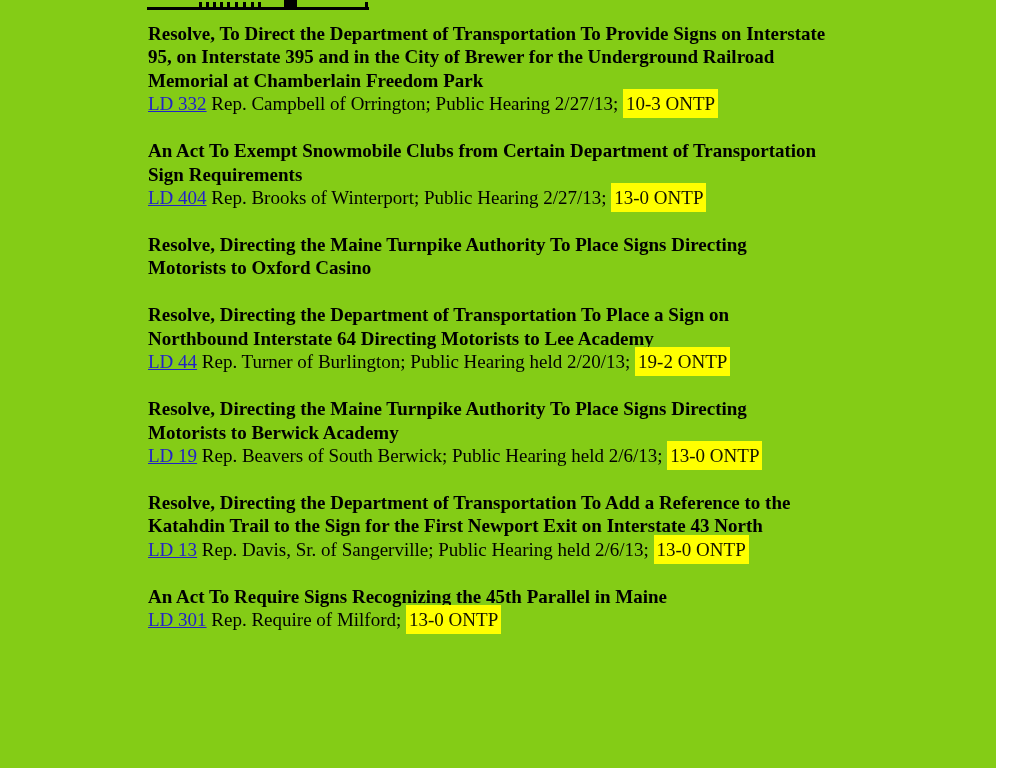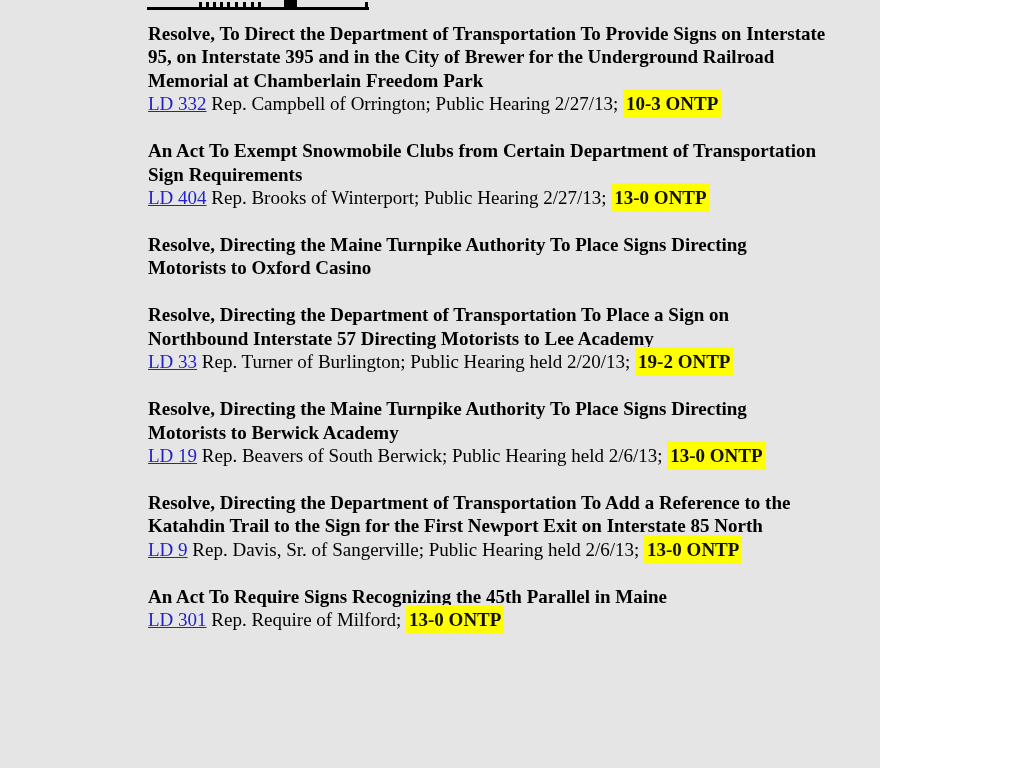--- a/index.html
+++ b/index.html
@@ -5,22 +5,22 @@
   html, body { margin: 0; padding: 0; }
   body {
     width: 1024px; height: 768px;
     background: #ffffff;
     font-family: "Liberation Serif", "DejaVu Serif", serif;
     color: #000000;
     overflow: hidden;
   }
   .page {
     position: relative;
-    width: 880px; height: 768px;
-    background: #e5e5e5;
+    width: 996px; height: 768px;
+    background: #84cc16;
   }
   
   .clipped-heading {
     position: absolute;
     left: 147px; top: 0;
     width: 224px; height: 11px;
   }
   .clipped-heading .underline {
     position: absolute;
     left: 0; top: 7px;
@@ -52,21 +52,20 @@
   a.ld {
     color: #2222c8;
     text-decoration: underline;
     cursor: pointer;
     margin-top: 12px;
   }
   mark.hl {
     background: #ffff00;
     color: #111100;
     padding: 4px 3px;
-    font-weight: bold;
   }
 </style>
 </head>
 <body>
 
 <div class="page">
 
   <div class="clipped-heading">
     <span class="frag" style="left:52px"></span>
     <span class="frag" style="left:59px"></span>
@@ -97,34 +96,34 @@
       <div class="ldline"><a class="ld">LD 404</a><span> Rep. Brooks of Winterport; Public Hearing 2/27/13; </span><mark class="hl">13-0 ONTP</mark></div>
     </div>
 
     <div class="entry">
       <div class="title">Resolve, Directing the Maine Turnpike Authority To Place Signs Directing
 Motorists to Oxford Casino</div>
     </div>
 
     <div class="entry">
       <div class="title">Resolve, Directing the Department of Transportation To Place a Sign on
-Northbound Interstate 57 Directing Motorists to Lee Academy</div>
-      <div class="ldline"><a class="ld">LD 33</a><span> Rep. Turner of Burlington; Public Hearing held 2/20/13; </span><mark class="hl">19-2 ONTP</mark></div>
+Northbound Interstate 64 Directing Motorists to Lee Academy</div>
+      <div class="ldline"><a class="ld">LD 44</a><span> Rep. Turner of Burlington; Public Hearing held 2/20/13; </span><mark class="hl">19-2 ONTP</mark></div>
     </div>
 
     <div class="entry">
       <div class="title">Resolve, Directing the Maine Turnpike Authority To Place Signs Directing
 Motorists to Berwick Academy</div>
       <div class="ldline"><a class="ld">LD 19</a><span> Rep. Beavers of South Berwick; Public Hearing held 2/6/13; </span><mark class="hl">13-0 ONTP</mark></div>
     </div>
 
     <div class="entry">
       <div class="title">Resolve, Directing the Department of Transportation To Add a Reference to the
-Katahdin Trail to the Sign for the First Newport Exit on Interstate 85 North</div>
-      <div class="ldline"><a class="ld">LD 9</a><span> Rep. Davis, Sr. of Sangerville; Public Hearing held 2/6/13; </span><mark class="hl">13-0 ONTP</mark></div>
+Katahdin Trail to the Sign for the First Newport Exit on Interstate 43 North</div>
+      <div class="ldline"><a class="ld">LD 13</a><span> Rep. Davis, Sr. of Sangerville; Public Hearing held 2/6/13; </span><mark class="hl">13-0 ONTP</mark></div>
     </div>
 
 
     <div class="entry">
       <div class="title">An Act To Require Signs Recognizing the 45th Parallel in Maine</div>
       <div class="ldline"><a class="ld">LD 301</a><span> Rep. Require of Milford; </span><mark class="hl">13-0 ONTP</mark></div>
     </div>
 
   </div>
 </div>

